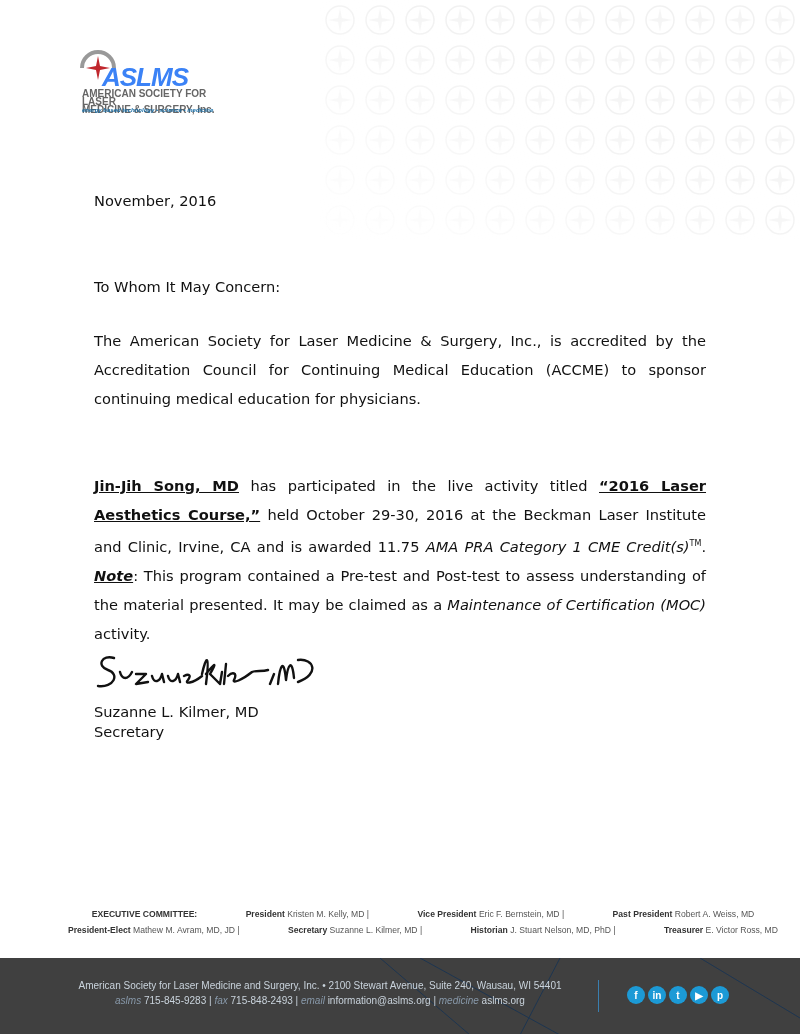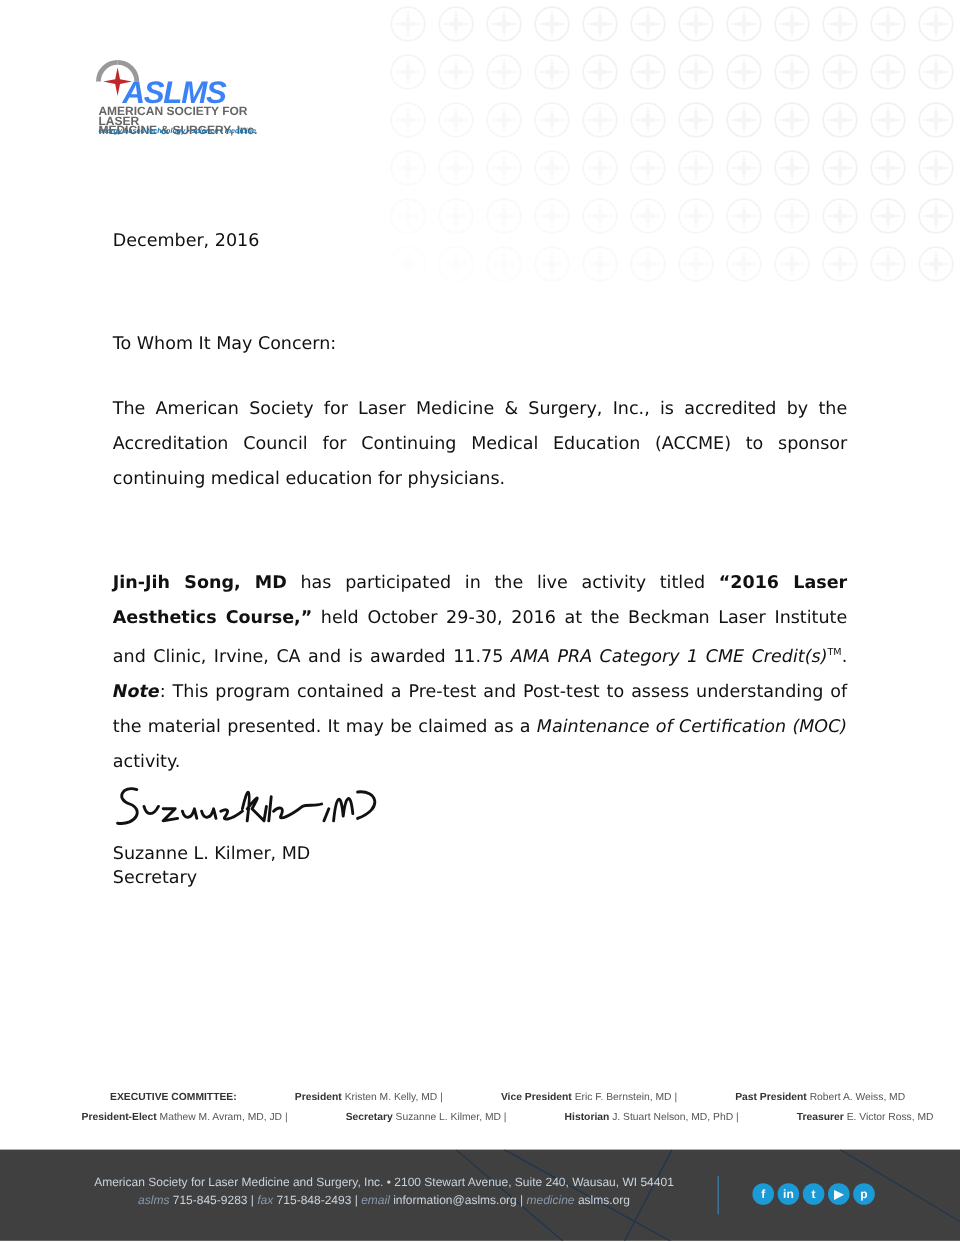--- a/index.html
+++ b/index.html
@@ -8,21 +8,21 @@
   .logo{position:absolute;left:78px;top:48px;width:140px;height:70px;}
   .logo .mark{position:absolute;left:0;top:0;width:40px;height:40px;}
   .logo .aslms{position:absolute;left:24px;top:14px;font-family:"Liberation Sans",sans-serif;font-weight:bold;font-style:italic;font-size:26px;color:#3b82f6;letter-spacing:-1px;}
   .logo .sub{position:absolute;left:4px;top:42px;font-family:"Liberation Sans",sans-serif;font-weight:bold;font-size:10px;color:#666;line-height:8px;width:140px;}
   .logo .tag{position:absolute;left:4px;top:59px;font-family:"Liberation Sans",sans-serif;font-style:italic;font-weight:bold;font-size:6px;color:#1a6fa8;}
   .body-text{position:absolute;left:94px;width:612px;font-size:14.6px;line-height:29px;}
   .date{top:186px;}
   .salutation{top:272px;}
   .p1{top:326px;text-align:justify;}
   .p2{top:442px;text-align:justify;}
-  .p2 b,.p2 .bi{font-weight:bold;}
+  .p2 b,.p2 .bi{font-weight:bold;text-decoration:underline;}
   .sig{position:absolute;left:92px;top:644px;}
   .signame{position:absolute;left:94px;top:702px;font-size:14.6px;line-height:20px;}
   .exec{position:absolute;left:0;width:800px;top:906px;text-align:center;font-family:"Liberation Sans",sans-serif;font-size:8.6px;line-height:16px;color:#555;}
   .exec b{color:#333;font-weight:bold;padding-left:46px;}
   .footer{position:absolute;left:0;top:958px;width:800px;height:76px;background:#404040;overflow:hidden;padding-left:16px;}
   .footer .addr{position:absolute;left:60px;top:20px;width:520px;text-align:center;font-family:"Liberation Sans",sans-serif;font-size:10px;line-height:15px;color:#c9d3dc;}
   .footer .addr i{color:#8899aa;}
   .footer .divider{position:absolute;left:598px;top:22px;width:1px;height:32px;background:#3a7fb0;}
   .social{position:absolute;left:627px;top:28px;display:flex;gap:3px;}
   .social span{width:18px;height:18px;border-radius:50%;background:#1c9ad6;color:#fff;font-family:"Liberation Sans",sans-serif;font-weight:bold;font-size:10px;display:flex;align-items:center;justify-content:center;}
@@ -52,21 +52,21 @@
     <path d="M20 8 L22 18 L32 20 L22 22 L20 32 L18 22 L8 20 L18 18Z" fill="#c0272d"></path>
   </svg>
   <span class="aslms">ASLMS</span>
   <div class="sub">
     <div>AMERICAN SOCIETY FOR LASER</div>
     <div>MEDICINE &amp; SURGERY, Inc.</div>
   </div>
   <span class="tag">energy based technology • science • medicine</span>
 </div>
 
-<div class="body-text date">December, 2016</div>
+<div class="body-text date">November, 2016</div>
 <div class="body-text salutation">To Whom It May Concern:</div>
 <div class="body-text p1">The American Society for Laser Medicine &amp; Surgery, Inc., is accredited by the Accreditation Council for Continuing Medical Education (ACCME) to sponsor continuing medical education for physicians.</div>
 <div class="body-text p2">
   <br>
   <b>Jin-Jih Song, MD</b><span> has participated in the live activity titled </span><b>“2016 Laser Aesthetics Course,”</b><span> held October 29-30, 2016 at the Beckman Laser Institute and Clinic, Irvine, CA and is awarded 11.75 </span><i>AMA PRA Category 1 CME Credit(s)</i><sup style="font-size:8px">TM</sup><span>.  </span><b><i>Note</i></b><span>: This program contained a Pre-test and Post-test to assess understanding of the material presented.  It may be claimed as a </span><i>Maintenance of Certification (MOC)</i><span> activity.</span>
 </div>
 
 <svg class="sig" width="230" height="56" viewBox="0 0 230 56">
   <path d="M22 14 C10 10 4 22 16 26 C28 30 22 44 6 42 M28 28 C30 36 36 36 40 28 M44 30 L54 30 L44 40 L56 38 M60 32 C62 40 68 38 70 30 L72 38 M76 32 C78 40 84 38 86 30 L88 38 M92 32 C96 30 100 30 96 36 C92 40 100 40 110 32 M110 30 C114 12 118 8 114 40 M114 30 C122 20 126 16 118 30 L128 40 M130 28 L128 40 M134 20 L132 40 M136 32 C140 28 146 28 142 36 C140 40 150 36 160 28 C164 26 170 28 176 26 M178 40 L182 30 M186 40 C188 20 192 14 194 36 C196 20 200 14 202 34 M206 16 C222 14 228 30 206 38" fill="none" stroke="#111" stroke-width="2.4" stroke-linecap="round" stroke-linejoin="round"></path>
 </svg>

